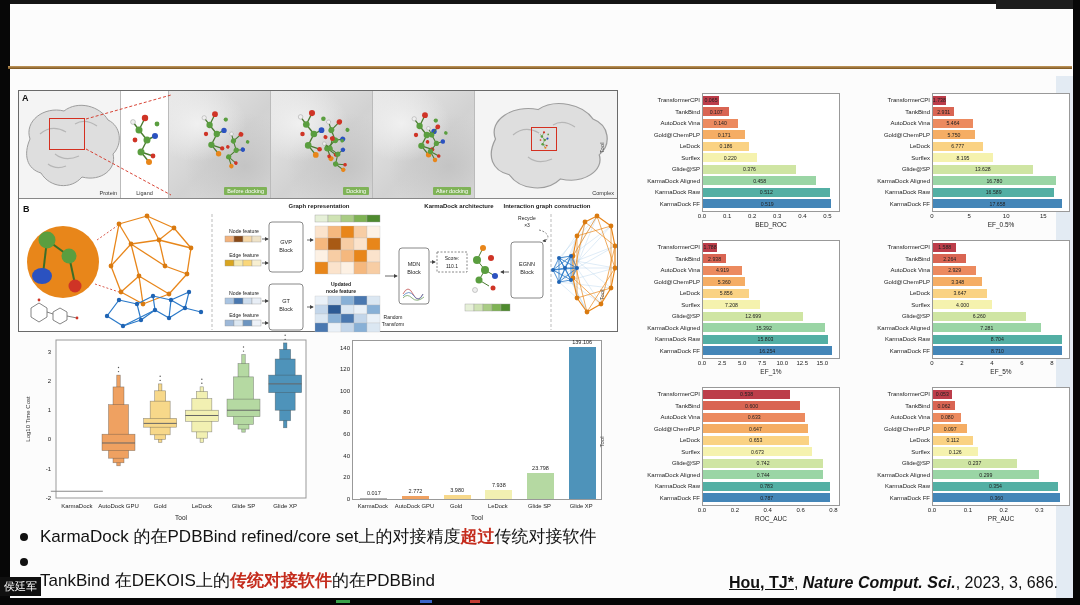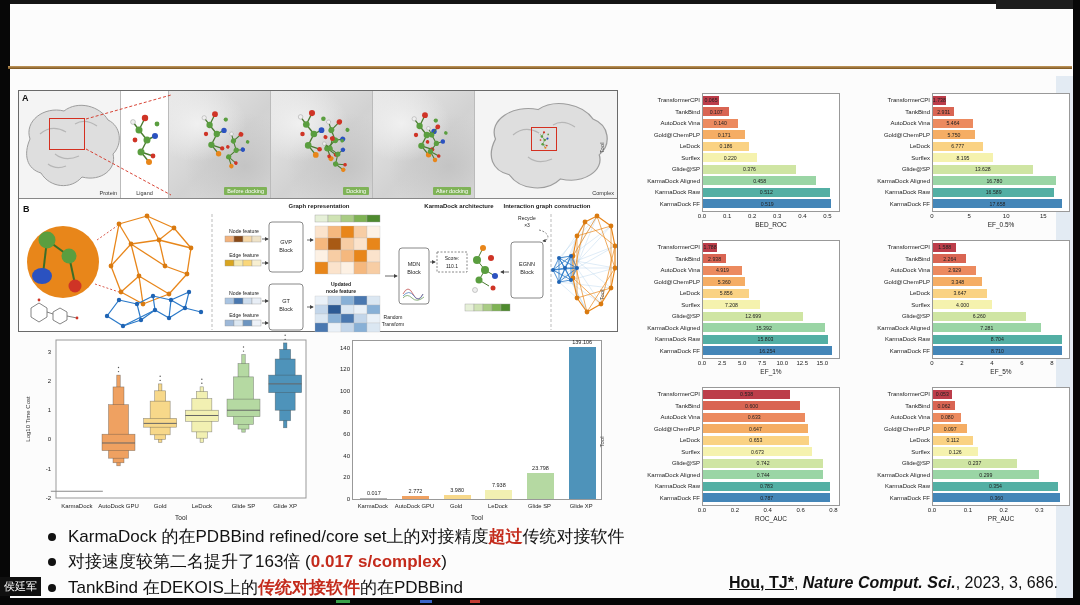--- a/index.html
+++ b/index.html
@@ -56,21 +56,21 @@
   .bchart{position:absolute;left:20px;top:334px;width:292px;height:194px}
   .vchart{position:absolute;left:318px;top:334px;width:290px;height:194px}
   .v-plot{position:absolute;left:34px;top:6px;width:250px;height:160px;border:1px solid #999;background:#fff}
   .v-bar{position:absolute;bottom:0}
   .v-val{position:absolute;top:-8px;left:50%;transform:translateX(-50%);font-size:5.5px;color:#222;white-space:nowrap}
   .v-ytick{position:absolute;right:calc(100% + 3px);transform:translateY(-50%);font-size:6px;color:#222}
   .v-cat{position:absolute;top:169px;transform:translateX(-50%);font-size:5.8px;color:#222;white-space:nowrap}
   .v-xlabel{position:absolute;top:180px;left:34px;width:250px;text-align:center;font-size:6.5px;color:#222}
 
   
-  .bullets{position:absolute;left:48px;top:526px;width:660px}
+  .bullets{position:absolute;left:20px;top:526px;width:660px}
   .bullet{display:flex;align-items:flex-start;margin-bottom:4px;font-size:17px;line-height:1.25;color:#121212}
   .dot{width:8px;height:8px;border-radius:50%;background:#111;margin:7px 12px 0 0;flex:none}
   .hl{color:#c42b1c;font-weight:700}
 
   
   .citation{position:absolute;right:22px;top:574px;font-size:16px;color:#111;white-space:nowrap}
   .cit-authors{font-weight:700;text-decoration:underline}
   .cit-journal{font-weight:700;font-style:italic}
 
   .watermark{position:absolute;left:0;top:577px;background:#101010;color:#fff;font-size:11px;padding:2px 4px;z-index:5}
@@ -1067,21 +1067,20 @@
       <div class="hc-xlabel">PR_AUC</div>
     </div>
 
   <div class="bullets">
     <div class="bullet">
         <span class="dot"></span>
         <span><span>KarmaDock 的在PDBBind refined/core set上的对接精度</span><span class="hl">超过</span><span>传统对接软件</span></span>
       </div>
     <div class="bullet">
         <span class="dot"></span>
-        <span><span>对接速度较第二名提升了163倍 (</span><span class="hl">0.017 s/complex</span><span>)</span></span>
       </div>
     <div class="bullet">
         <span class="dot"></span>
         <span><span>TankBind 在DEKOIS上的</span><span class="hl">传统对接软件</span><span>的在PDBBind</span></span>
       </div>
   </div>
 
   <div class="citation">
     <span class="cit-authors">Hou, TJ*</span><span>, </span><span class="cit-journal">Nature Comput. Sci.</span><span>, 2023, 3, 686.</span>
   </div>

